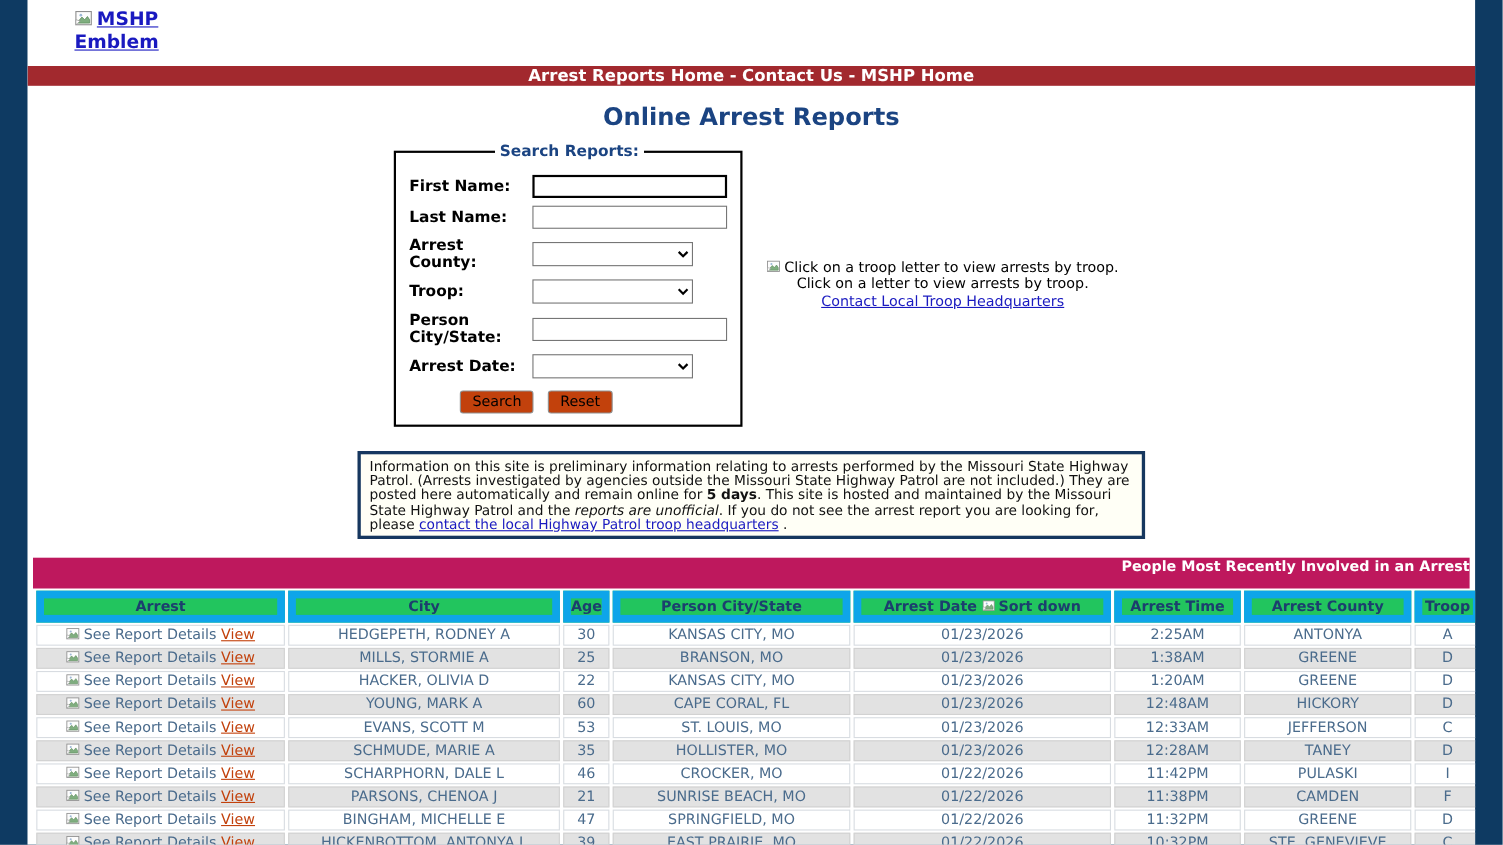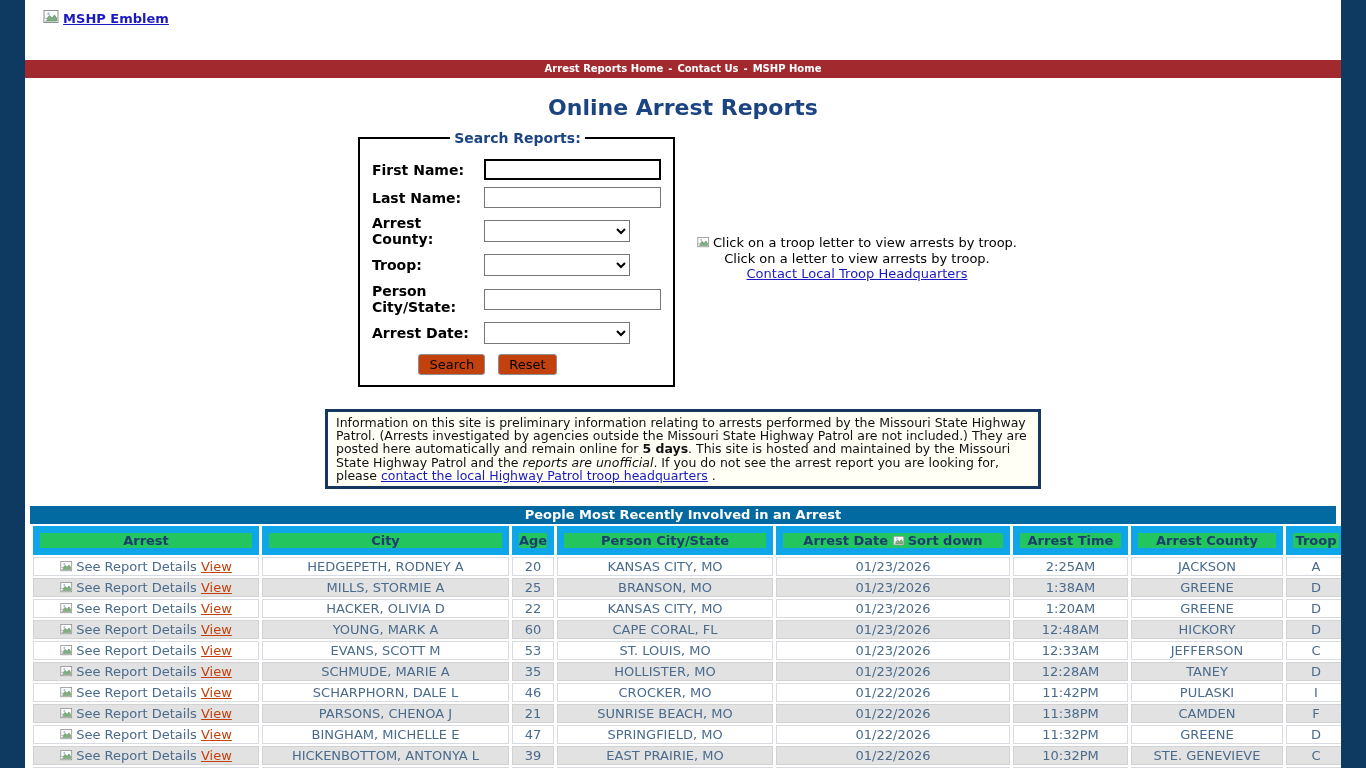--- a/index.html
+++ b/index.html
@@ -12,28 +12,28 @@
     background: #ffffff;
     margin: 0 25px;
     height: 768px;
     position: relative;
     overflow: hidden;
   }
   
   .emblem-wrap { padding: 8px 0 2px 6px; height: 60px; }
   .emblem-link {
     display: inline-block; width: 150px; text-align: center;
-    color: #1a1ac0; font-weight: bold; font-size: 13px; line-height: 21px;
+    color: #1a1ac0; font-weight: bold; font-size: 17px; line-height: 21px;
     text-decoration: underline; cursor: pointer;
   }
   .bimg { vertical-align: -2px; margin-right: 2px; }
   
   .navbar {
     background: #a2292e; color: #ffffff; height: 18px;
-    text-align: center; font-size: 10px; font-weight: bold; line-height: 18px;
+    text-align: center; font-size: 15px; font-weight: bold; line-height: 18px;
   }
   .navbar a { color: #ffffff; text-decoration: none; cursor: pointer; }
   .navbar .sep { margin: 0 5px; }
   
   .page-title {
     text-align: center; color: #1b4482; font-size: 22px; font-weight: bold;
     margin-top: 17px;
   }
   
   .search-row {
@@ -79,22 +79,22 @@
     margin: 22px auto 0 auto; width: 716px;
     border: 3px solid #16375f; background: #fffff6;
     padding: 4px 8px; font-size: 12.5px; line-height: 13.2px; color: #111;
   }
   .notice b { font-weight: bold; }
   .notice i { font-style: italic; }
   .notice a { color: #1a1ac0; text-decoration: underline; cursor: pointer; }
   
   .table-wrap { margin: 17px auto 0 auto; width: 1306px; }
   .band {
-    background: #0369a1; color: #ffffff; height: 18px; line-height: 18px;
-    text-align: center; font-size: 13px; font-weight: bold;
+    background: #be185d; color: #ffffff; height: 28px; line-height: 18px;
+    text-align: right; font-size: 13px; font-weight: bold;
   }
   table.results {
     width: 100%; table-layout: fixed;
     border-collapse: separate; border-spacing: 3px 2px;
     font-size: 13px;
   }
   table.results th {
     background: #22c55e; color: #1c3e6e; font-weight: bold;
     border: 7px solid #0ea5e9; height: 20px; text-align: center;
     font-size: 13px; overflow: hidden; white-space: nowrap;
@@ -215,25 +215,25 @@
       </thead>
       <tbody>
           <tr>
     <td class="arrest-cell"><span><svg class="bimg" width="14" height="13" viewBox="0 0 18 16">
                   <rect x="1" y="1.5" width="14" height="12" fill="#fdfdfd" stroke="#8f8f8f"></rect>
                   <path d="M3 10.5 L6.5 6.5 L9 9 L11.5 6 L13.5 9 V12 H3 Z" fill="#7fae7f" stroke="#5d8a5d" stroke-width="0.7"></path>
                   <circle cx="5.5" cy="4.8" r="1.2" fill="#9db8d6"></circle>
                   <path d="M1 13.5 L5 10 L1 9 Z" fill="#ffffff" stroke="#8f8f8f" stroke-width="0.6"></path>
                 </svg></span><span>See Report Details</span> <a>View</a></td>
     <td>HEDGEPETH, RODNEY A</td>
-    <td>20</td>
+    <td>30</td>
     <td>KANSAS CITY, MO</td>
     <td>01/23/2026</td>
     <td>2:25AM</td>
-    <td>JACKSON</td>
+    <td>ANTONYA</td>
     <td>A</td>
   </tr>
           <tr class="alt">
     <td class="arrest-cell"><span><svg class="bimg" width="14" height="13" viewBox="0 0 18 16">
                   <rect x="1" y="1.5" width="14" height="12" fill="#fdfdfd" stroke="#8f8f8f"></rect>
                   <path d="M3 10.5 L6.5 6.5 L9 9 L11.5 6 L13.5 9 V12 H3 Z" fill="#7fae7f" stroke="#5d8a5d" stroke-width="0.7"></path>
                   <circle cx="5.5" cy="4.8" r="1.2" fill="#9db8d6"></circle>
                   <path d="M1 13.5 L5 10 L1 9 Z" fill="#ffffff" stroke="#8f8f8f" stroke-width="0.6"></path>
                 </svg></span><span>See Report Details</span> <a>View</a></td>
     <td>MILLS, STORMIE A</td>

